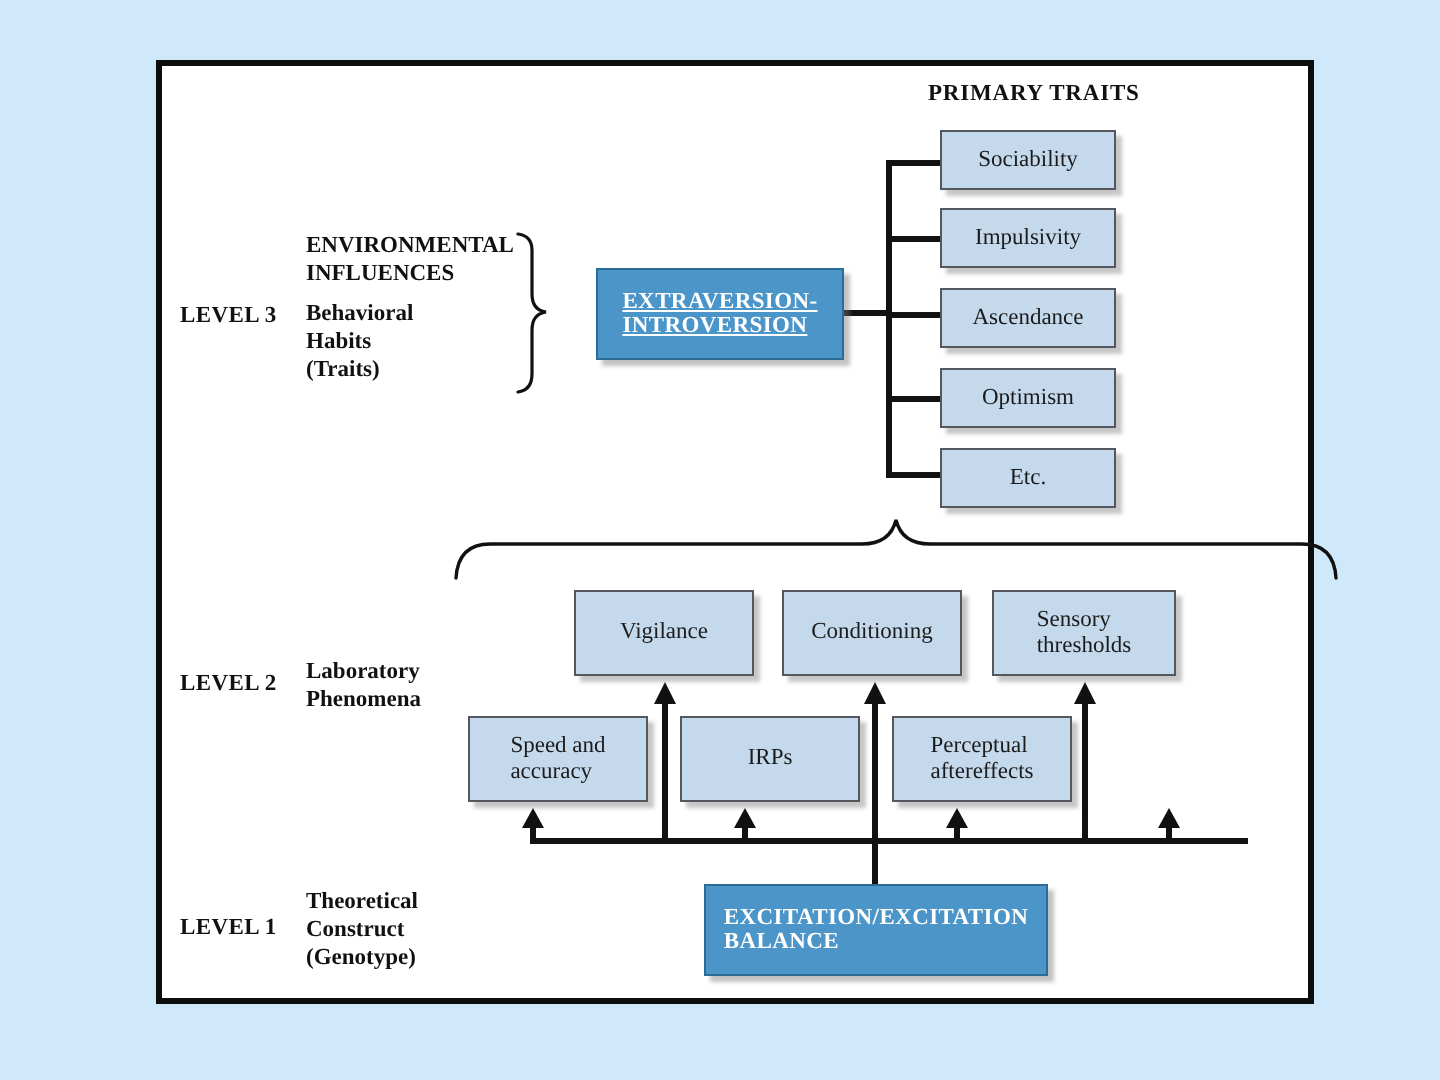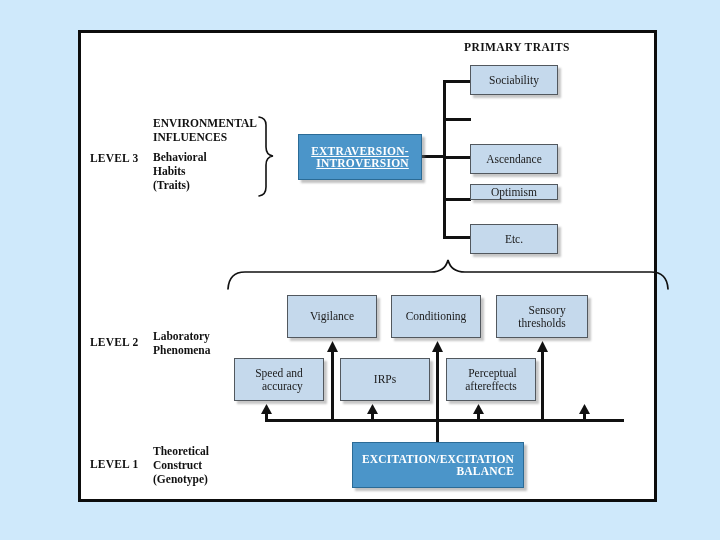--- a/index.html
+++ b/index.html
@@ -46,21 +46,21 @@
     color:#111;
     letter-spacing:.4px;
     white-space:nowrap;
   }
 
   
   .box{
     position:absolute;
     box-sizing:border-box;
     display:flex;align-items:center;justify-content:center;
-    text-align:right;
+    text-align:left;
     font-family:"Liberation Serif", serif;
     line-height:12.5px;
     z-index:4;
   }
   .box.light{
     background:#c5d9ec;
     border:1.3px solid #52585e;
     color:#1b1b1b;
     font-size:11.5px;
     box-shadow:3px 3px 2px rgba(120,120,120,.42);
@@ -128,22 +128,23 @@
   <div class="ln lnh" style="left:422px;top:155px;width:24px;"></div>
   <div class="ln lnv" style="left:443px;top:81px;height:156px;"></div>
 
   <div class="ln lnh" style="left:443px;top:80px;width:28px;"></div>
   <div class="ln lnh" style="left:443px;top:118px;width:28px;"></div>
   <div class="ln lnh" style="left:443px;top:156px;width:28px;"></div>
   <div class="ln lnh" style="left:443px;top:198px;width:28px;"></div>
   <div class="ln lnh" style="left:443px;top:236px;width:28px;"></div>
 
   <div class="box light" style="left:470px;top:65px;width:88px;height:30px;">Sociability</div>
+  <div class="box light" style="left:470px;top:104px;width:88px;height:30px;">Impulsivity</div>
   <div class="box light" style="left:470px;top:144px;width:88px;height:30px;">Ascendance</div>
-  <div class="box light" style="left:470px;top:184px;width:88px;height:16px;">Optimism</div>
+  <div class="box light" style="left:470px;top:184px;width:88px;height:30px;">Optimism</div>
   <div class="box light" style="left:470px;top:224px;width:88px;height:30px;">Etc.</div>
 
   <div class="box light" style="left:287px;top:295px;width:90px;height:43px;">Vigilance</div>
   <div class="box light" style="left:391px;top:295px;width:90px;height:43px;">Conditioning</div>
   <div class="box light" style="left:496px;top:295px;width:92px;height:43px;">
     <span style="display:block;">
       <span>Sensory</span><br>
       <span>thresholds</span>
     </span>
   </div>

